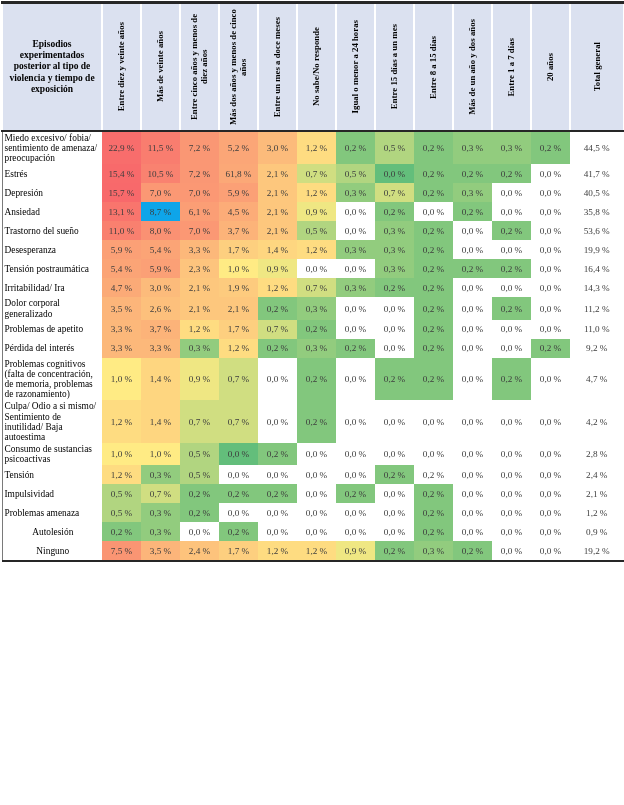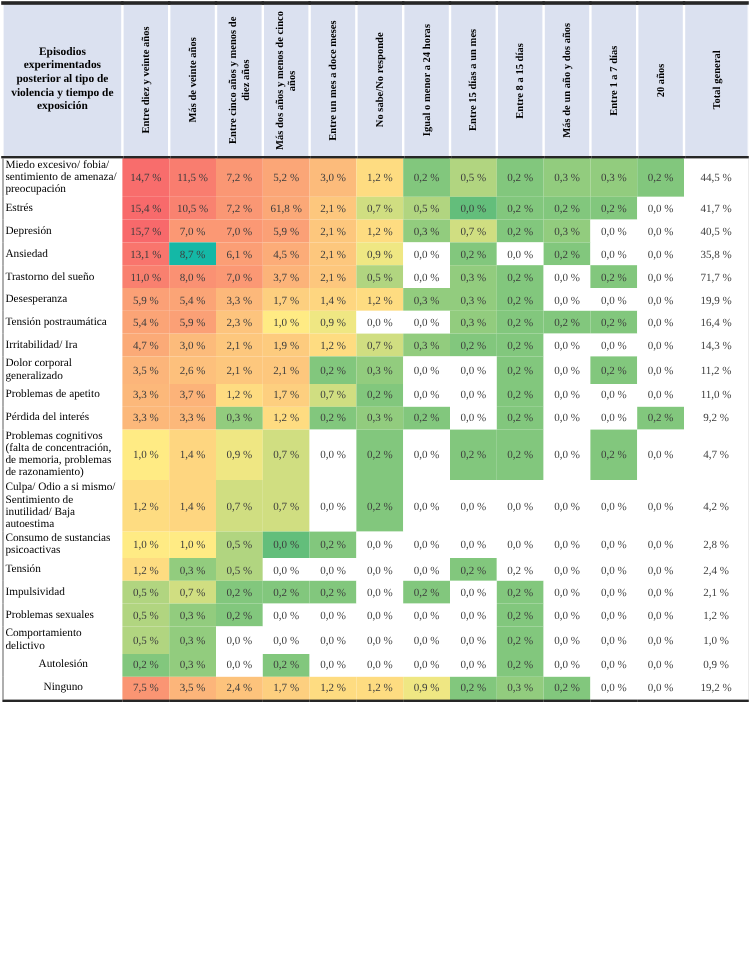--- a/index.html
+++ b/index.html
@@ -85,21 +85,21 @@
           </th>
           <th>
             <div class="vtext">Total general</div>
           </th>
         </tr>
     </thead>
     <tbody id="table-body">
 
     <tr>
           <th class="rowlabel">Miedo excesivo/ fobia/ sentimiento de amenaza/ preocupación</th>
-          <td style="background: rgb(248, 109, 108);">14,7 %</td>
+          <td style="background: rgb(248, 109, 108);">22,9 %</td>
           <td style="background: rgb(249, 125, 111);">11,5 %</td>
           <td style="background: rgb(250, 151, 116);">7,2 %</td>
           <td style="background: rgb(251, 166, 119);">5,2 %</td>
           <td style="background: rgb(252, 187, 123);">3,0 %</td>
           <td style="background: rgb(254, 220, 129);">1,2 %</td>
           <td style="background: rgb(130, 199, 125);">0,2 %</td>
           <td style="background: rgb(177, 213, 128);">0,5 %</td>
           <td style="background: rgb(130, 199, 125);">0,2 %</td>
           <td style="background: rgb(146, 204, 126);">0,3 %</td>
           <td style="background: rgb(146, 204, 126);">0,3 %</td>
@@ -134,21 +134,21 @@
           <td style="background: rgb(208, 222, 129);">0,7 %</td>
           <td style="background: rgb(130, 199, 125);">0,2 %</td>
           <td style="background: rgb(146, 204, 126);">0,3 %</td>
           <td style="background: rgb(255, 255, 255);">0,0 %</td>
           <td style="background: rgb(255, 255, 255);">0,0 %</td>
           <td class="totalcell">40,5 %</td>
         </tr>
         <tr>
           <th class="rowlabel">Ansiedad</th>
           <td style="background: rgb(249, 117, 109);">13,1 %</td>
-          <td style="background: #14b8a6; text-align: center;">8,7 %</td>
+          <td style="background: #0ea5e9; text-align: center;">8,7 %</td>
           <td style="background: rgb(251, 158, 117);">6,1 %</td>
           <td style="background: rgb(252, 172, 120);">4,5 %</td>
           <td style="background: rgb(253, 199, 125);">2,1 %</td>
           <td style="background: rgb(239, 231, 131);">0,9 %</td>
           <td style="background: rgb(255, 255, 255);">0,0 %</td>
           <td style="background: rgb(130, 199, 125);">0,2 %</td>
           <td style="background: rgb(255, 255, 255);">0,0 %</td>
           <td style="background: rgb(130, 199, 125);">0,2 %</td>
           <td style="background: rgb(255, 255, 255);">0,0 %</td>
           <td style="background: rgb(255, 255, 255);">0,0 %</td>
@@ -161,21 +161,21 @@
           <td style="background: rgb(251, 152, 116);">7,0 %</td>
           <td style="background: rgb(252, 179, 121);">3,7 %</td>
           <td style="background: rgb(253, 199, 125);">2,1 %</td>
           <td style="background: rgb(177, 213, 128);">0,5 %</td>
           <td style="background: rgb(255, 255, 255);">0,0 %</td>
           <td style="background: rgb(146, 204, 126);">0,3 %</td>
           <td style="background: rgb(130, 199, 125);">0,2 %</td>
           <td style="background: rgb(255, 255, 255);">0,0 %</td>
           <td style="background: rgb(130, 199, 125);">0,2 %</td>
           <td style="background: rgb(255, 255, 255);">0,0 %</td>
-          <td class="totalcell">71,7 %</td>
+          <td class="totalcell">53,6 %</td>
         </tr>
         <tr>
           <th class="rowlabel">Desesperanza</th>
           <td style="background: rgb(251, 160, 118);">5,9 %</td>
           <td style="background: rgb(251, 164, 118);">5,4 %</td>
           <td style="background: rgb(252, 184, 122);">3,3 %</td>
           <td style="background: rgb(253, 207, 127);">1,7 %</td>
           <td style="background: rgb(254, 214, 128);">1,4 %</td>
           <td style="background: rgb(254, 220, 129);">1,2 %</td>
           <td style="background: rgb(146, 204, 126);">0,3 %</td>
@@ -340,50 +340,34 @@
           <td style="background: rgb(255, 255, 255);">0,0 %</td>
           <td style="background: rgb(130, 199, 125);">0,2 %</td>
           <td style="background: rgb(255, 255, 255);">0,0 %</td>
           <td style="background: rgb(130, 199, 125);">0,2 %</td>
           <td style="background: rgb(255, 255, 255);">0,0 %</td>
           <td style="background: rgb(255, 255, 255);">0,0 %</td>
           <td style="background: rgb(255, 255, 255);">0,0 %</td>
           <td class="totalcell">2,1 %</td>
         </tr>
         <tr>
-          <th class="rowlabel">Problemas sexuales</th>
+          <th class="rowlabel">Problemas amenaza</th>
           <td style="background: rgb(177, 213, 128);">0,5 %</td>
           <td style="background: rgb(146, 204, 126);">0,3 %</td>
           <td style="background: rgb(130, 199, 125);">0,2 %</td>
           <td style="background: rgb(255, 255, 255);">0,0 %</td>
           <td style="background: rgb(255, 255, 255);">0,0 %</td>
           <td style="background: rgb(255, 255, 255);">0,0 %</td>
           <td style="background: rgb(255, 255, 255);">0,0 %</td>
           <td style="background: rgb(255, 255, 255);">0,0 %</td>
           <td style="background: rgb(130, 199, 125);">0,2 %</td>
           <td style="background: rgb(255, 255, 255);">0,0 %</td>
           <td style="background: rgb(255, 255, 255);">0,0 %</td>
           <td style="background: rgb(255, 255, 255);">0,0 %</td>
           <td class="totalcell">1,2 %</td>
-        </tr>
-        <tr>
-          <th class="rowlabel">Comportamiento delictivo</th>
-          <td style="background: rgb(177, 213, 128);">0,5 %</td>
-          <td style="background: rgb(146, 204, 126);">0,3 %</td>
-          <td style="background: rgb(255, 255, 255);">0,0 %</td>
-          <td style="background: rgb(255, 255, 255);">0,0 %</td>
-          <td style="background: rgb(255, 255, 255);">0,0 %</td>
-          <td style="background: rgb(255, 255, 255);">0,0 %</td>
-          <td style="background: rgb(255, 255, 255);">0,0 %</td>
-          <td style="background: rgb(255, 255, 255);">0,0 %</td>
-          <td style="background: rgb(130, 199, 125);">0,2 %</td>
-          <td style="background: rgb(255, 255, 255);">0,0 %</td>
-          <td style="background: rgb(255, 255, 255);">0,0 %</td>
-          <td style="background: rgb(255, 255, 255);">0,0 %</td>
-          <td class="totalcell">1,0 %</td>
         </tr>
         <tr>
           <th class="rowlabel center">Autolesión</th>
           <td style="background: rgb(130, 199, 125);">0,2 %</td>
           <td style="background: rgb(146, 204, 126);">0,3 %</td>
           <td style="background: rgb(255, 255, 255);">0,0 %</td>
           <td style="background: rgb(130, 199, 125);">0,2 %</td>
           <td style="background: rgb(255, 255, 255);">0,0 %</td>
           <td style="background: rgb(255, 255, 255);">0,0 %</td>
           <td style="background: rgb(255, 255, 255);">0,0 %</td>

